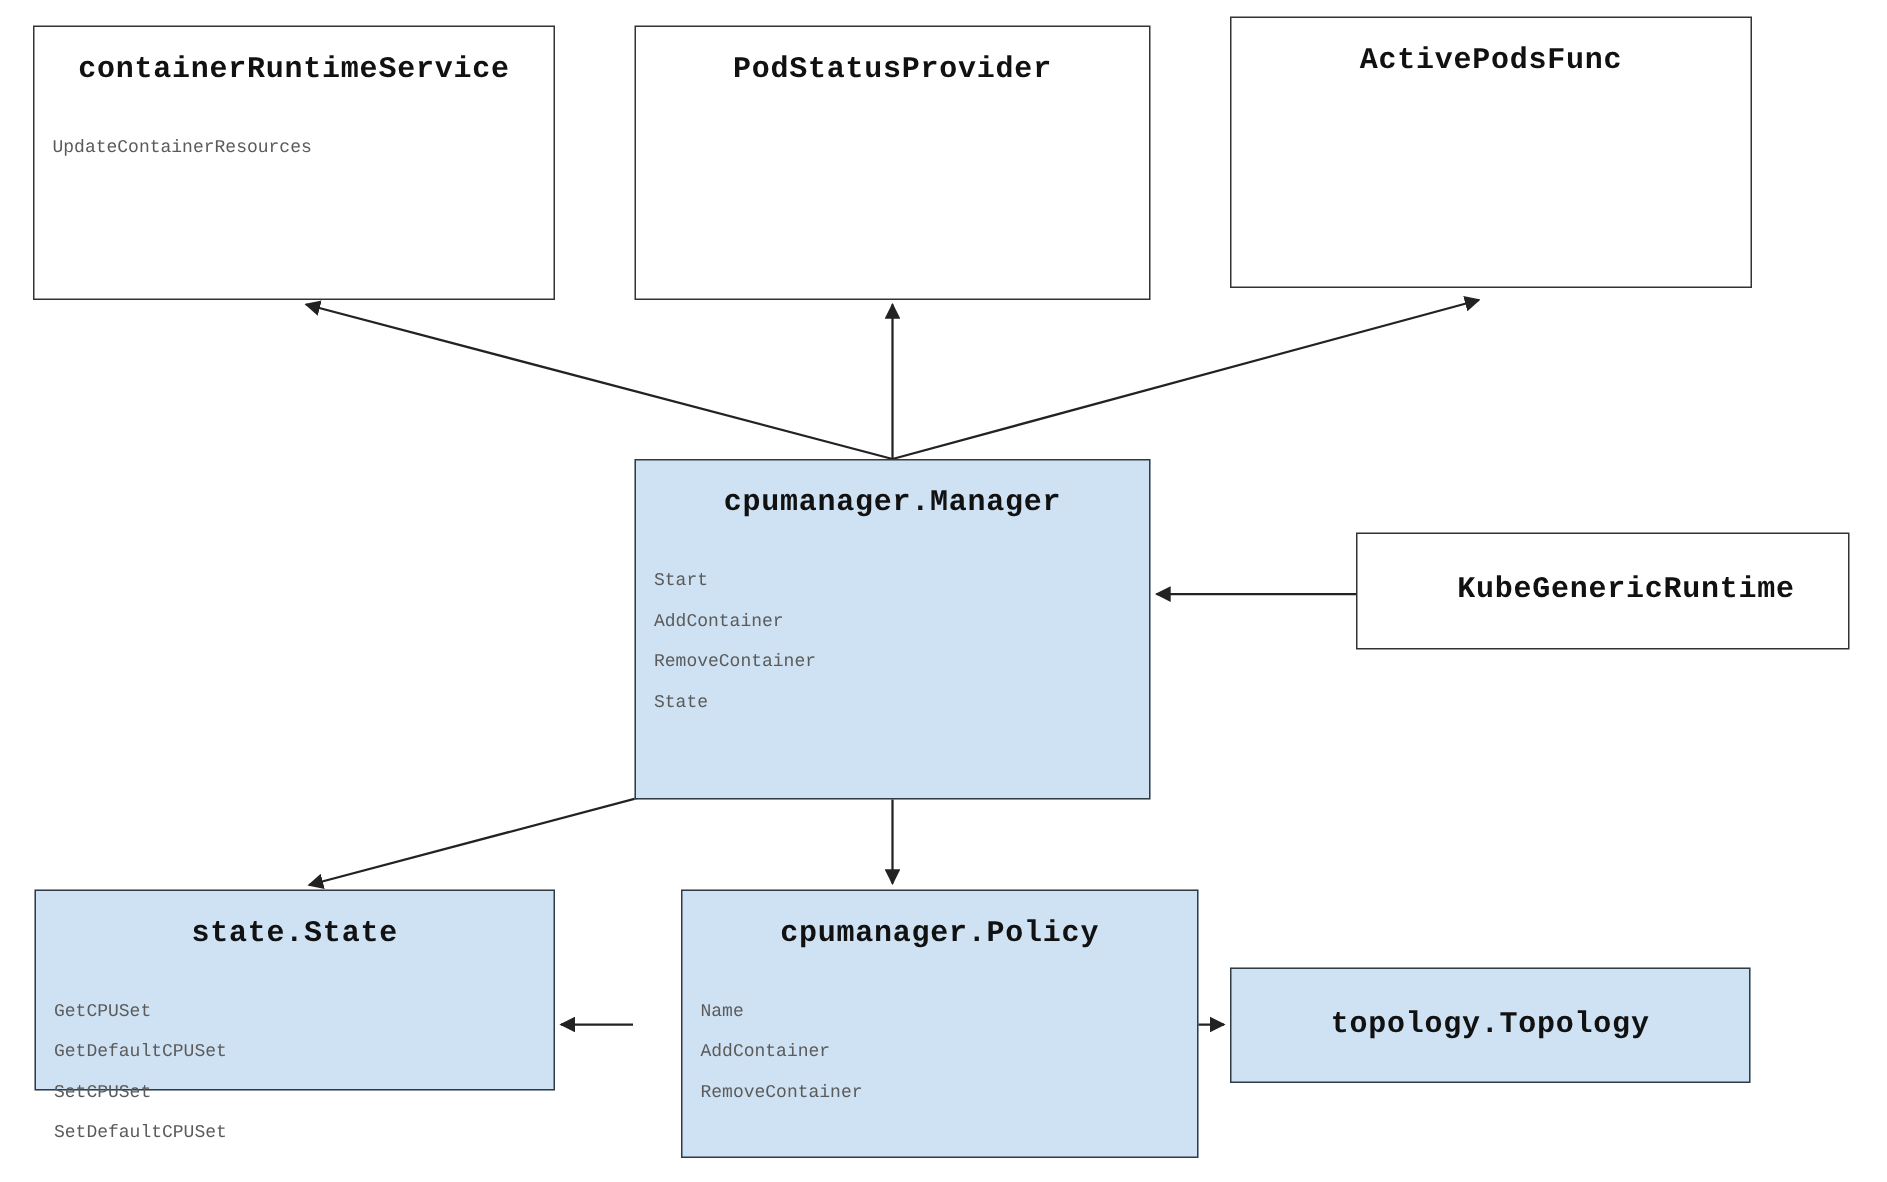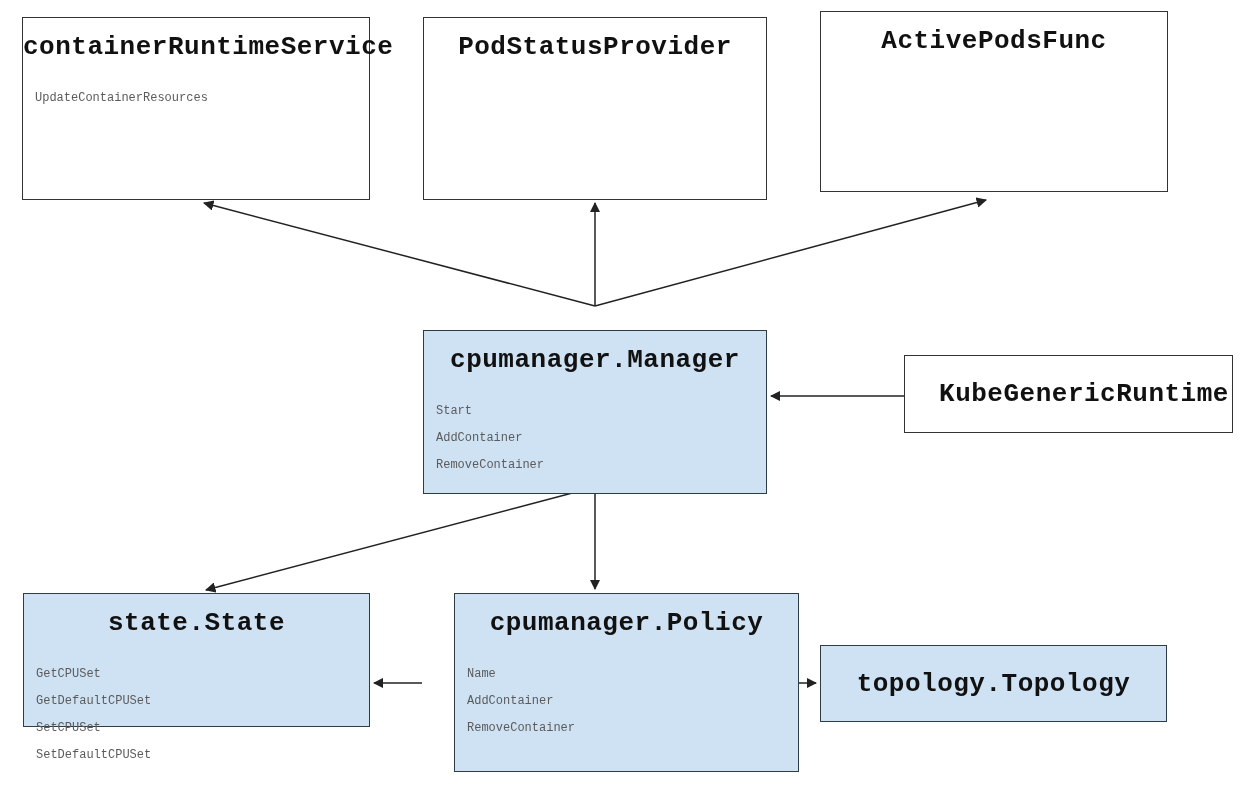--- a/index.html
+++ b/index.html
@@ -30,21 +30,21 @@
     background: #ffffff;
   }
   .node.blue {
     background: #cfe2f3;
     border-color: #2f3b45;
   }
   .node-title {
     padding-top: 17px;
     text-align: center;
     font-weight: bold;
-    font-size: 26px;
+    font-size: 20px;
     line-height: 24px;
     color: #111111;
     letter-spacing: 0.5px;
     white-space: pre;
   }
   .node.vcenter {
     display: flex;
     align-items: center;
     justify-content: center;
   }
@@ -91,26 +91,27 @@
   </div>
 
   <div class="node" style="left:423px; top:17px; width:344px; height:183px;">
     <div class="node-title">PodStatusProvider</div>
   </div>
 
   <div class="node" style="left:820px; top:11px; width:348px; height:181px;">
     <div class="node-title">ActivePodsFunc</div>
   </div>
 
-  <div class="node blue" style="left:423px; top:306px; width:344px; height:164px;margin-top:24px;">
+  <div class="node blue" style="left:423px; top:306px; width:344px; height:227px;">
     <div class="node-title">cpumanager.Manager</div>
     <div class="node-methods">
       <div class="method">Start</div>
       <div class="method">AddContainer</div>
       <div class="method">RemoveContainer</div>
+      <div class="method">State</div>
     </div>
   </div>
 
   <div class="node vcenter" style="left:904px; top:355px; width:329px; height:78px;padding-left:31px;">
     <div class="node-title">KubeGenericRuntime</div>
   </div>
 
   <div class="node blue" style="left:23px; top:593px; width:347px; height:134px;">
     <div class="node-title">state.State</div>
     <div class="node-methods">

